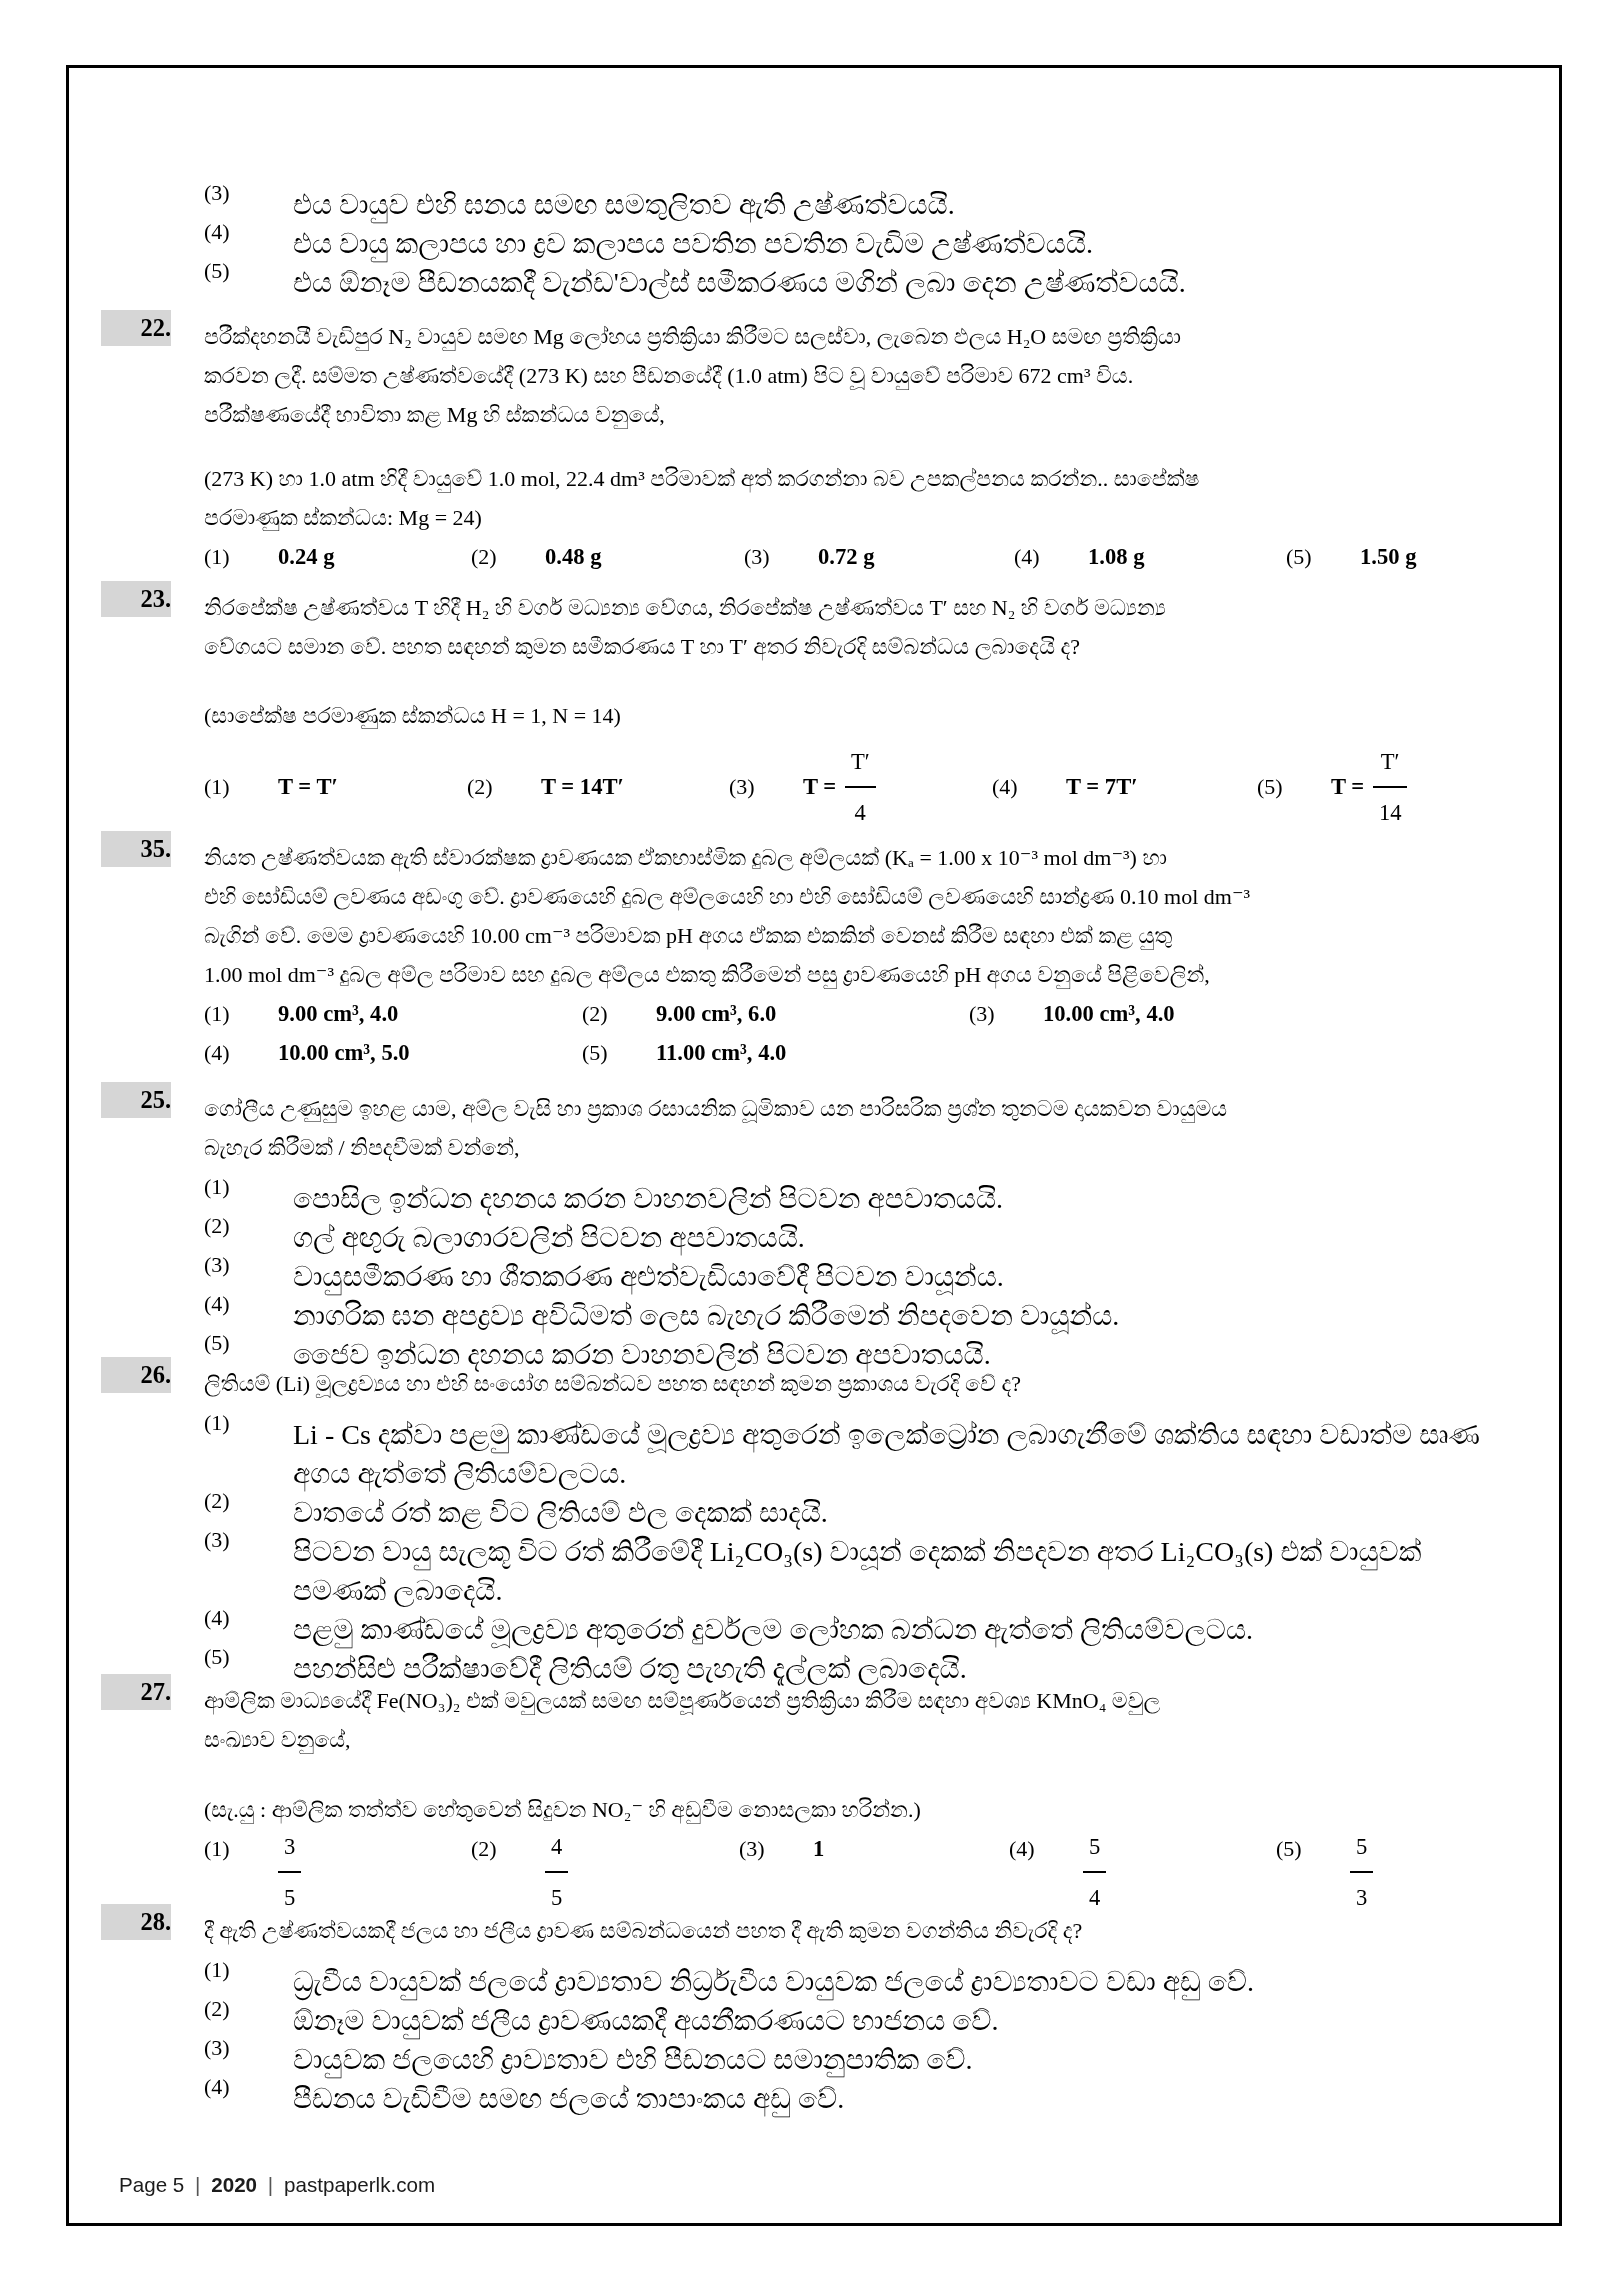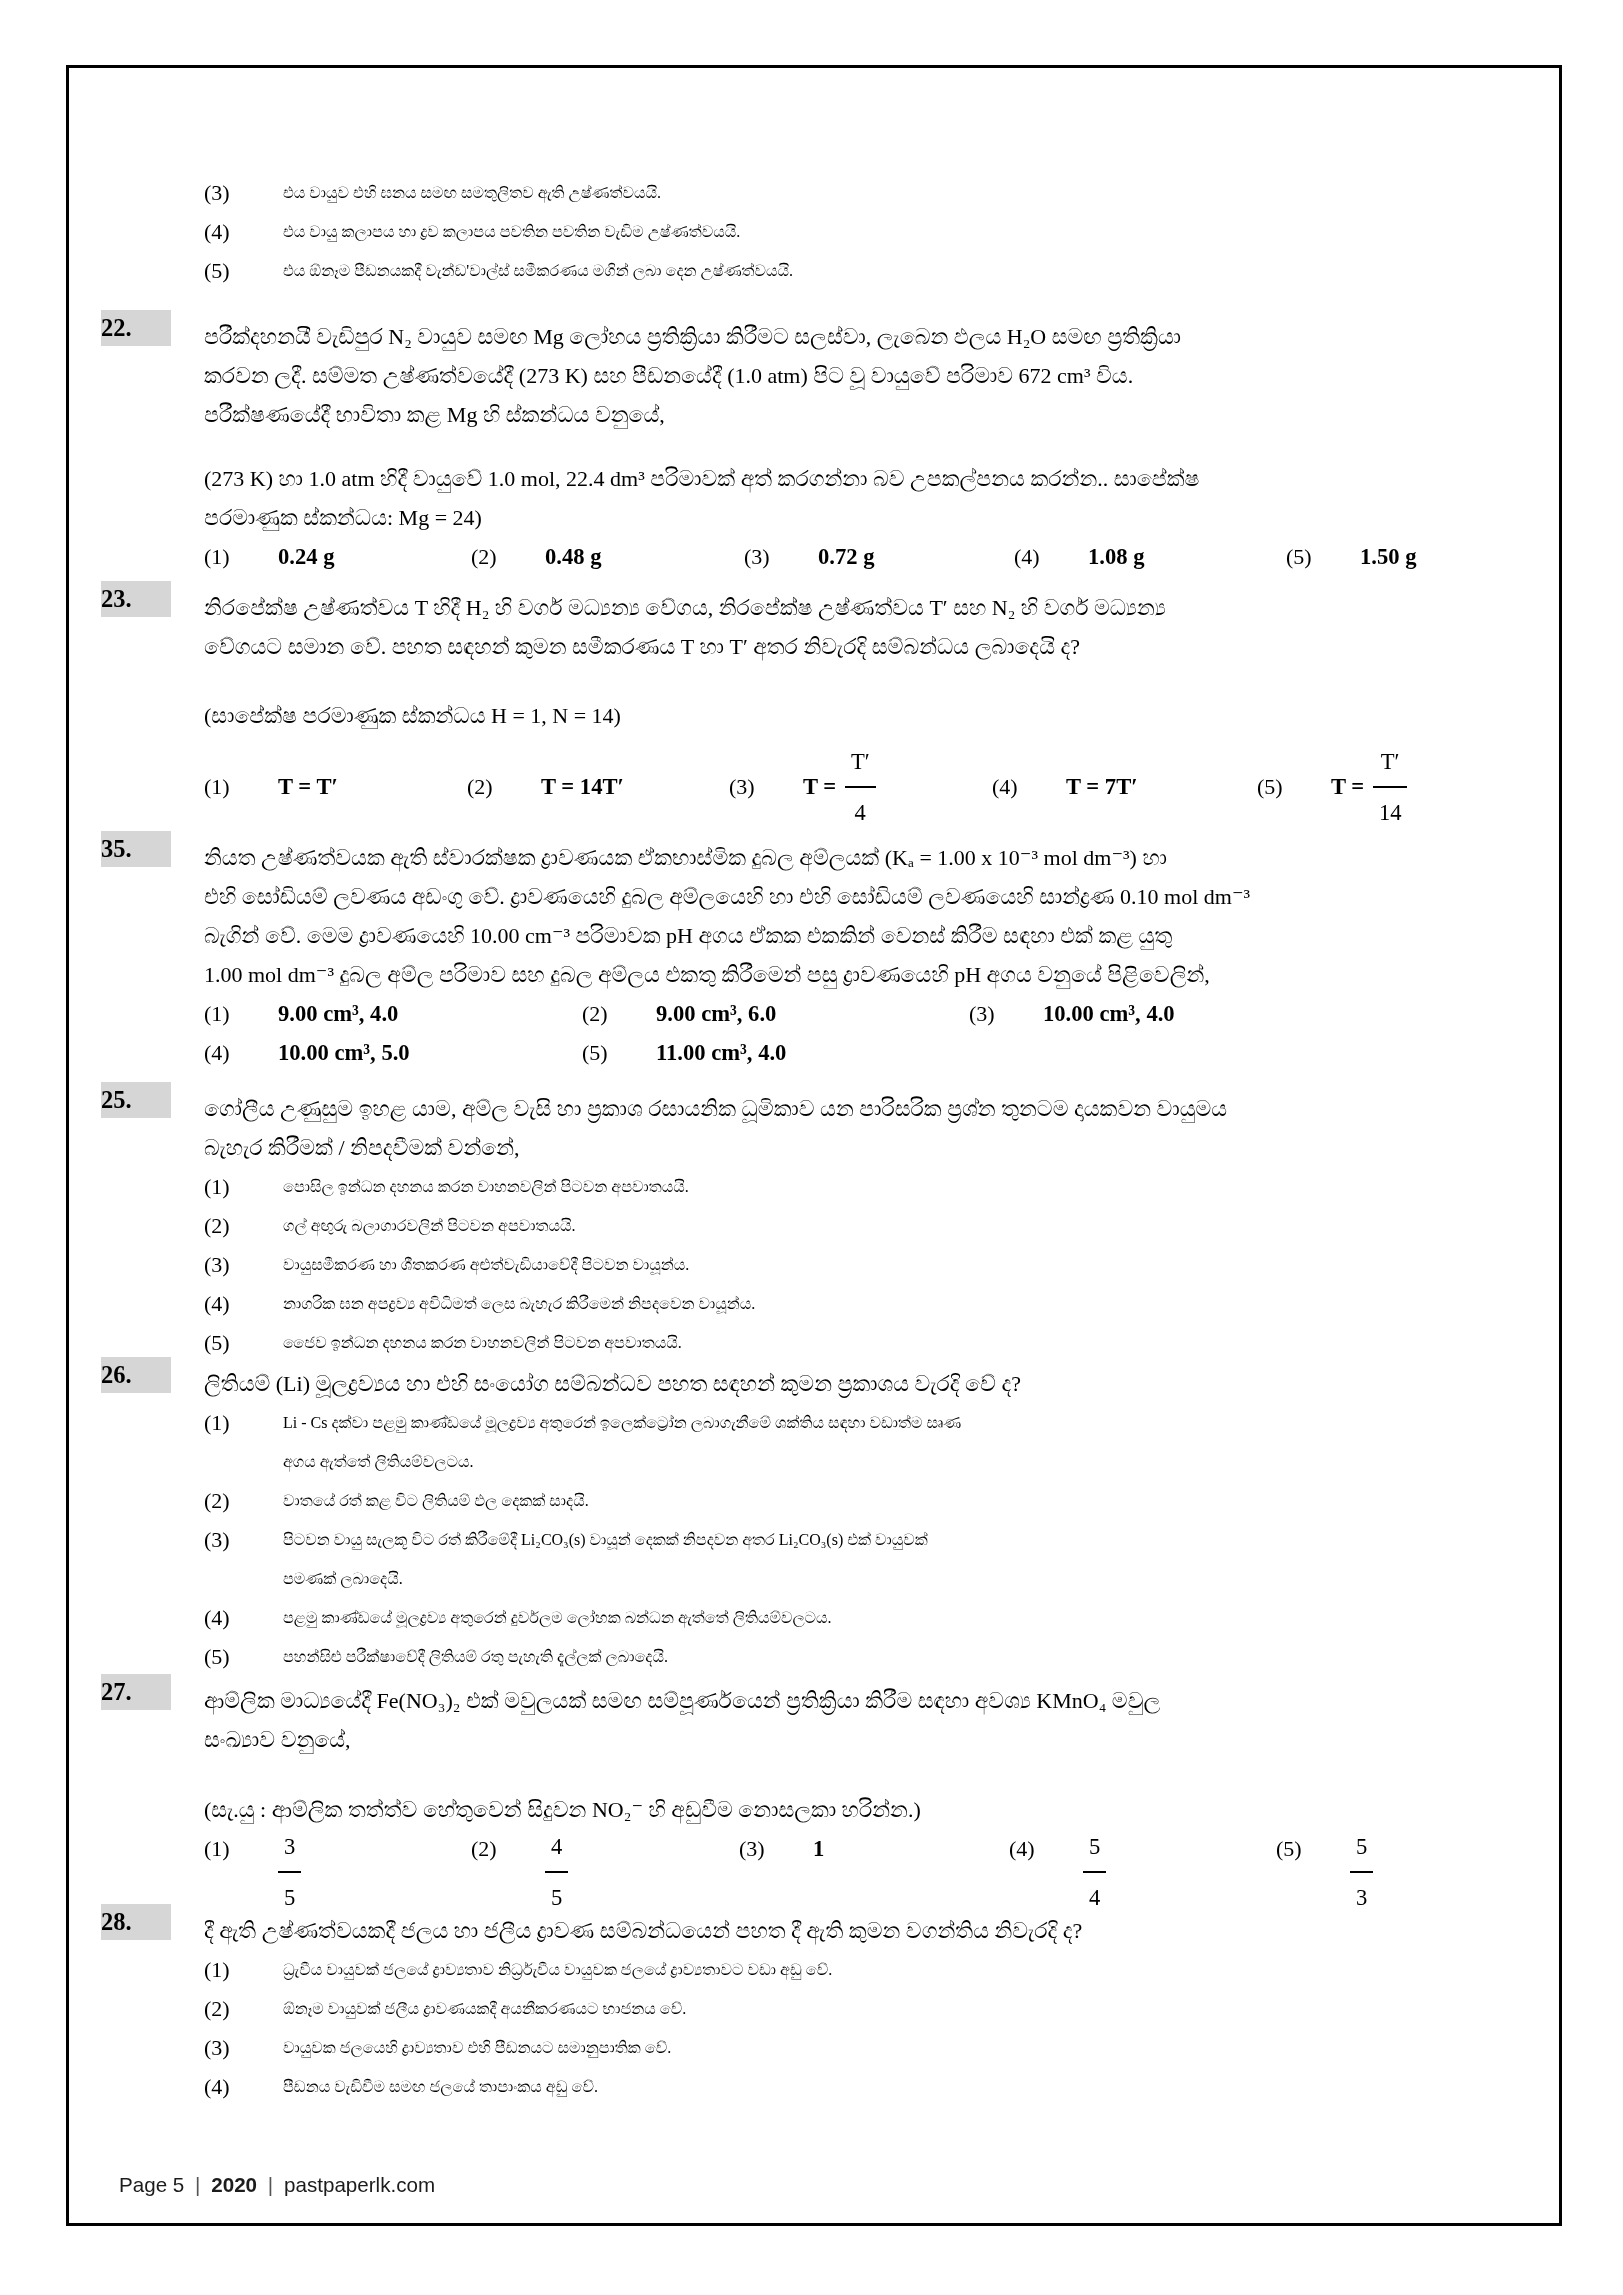--- a/index.html
+++ b/index.html
@@ -1,37 +1,37 @@
 <!DOCTYPE html>
 <html style="font-size:7.9px"><head>
 <meta charset="utf-8">
 <style>
   html,body{margin:0;padding:0;}
   .page{position:relative;width:1623px;height:2295px;background:#ffffff;overflow:hidden;color:#000;
         font-family:"Liberation Serif","DejaVu Sans",serif;}
   .frame{position:absolute;left:66px;top:65px;width:1496px;height:2161px;border:3.4px solid #000;box-sizing:border-box;}
   .sec{position:absolute;left:0;width:1623px;}
-  .qnum{position:absolute;left:101px;top:0;width:70px;height:36px;background:#d6d6d6;text-align:left;
+  .qnum{position:absolute;left:101px;top:0;width:70px;height:36px;background:#d6d6d6;text-align:right;
         line-height:36px;font-size:24.5px;font-weight:bold;}
   .qbody{position:absolute;left:204px;top:6.9px;width:1315px;}
   .qbody.flush{top:0;}
   .line{height:39px;line-height:39px;font-size:22px;white-space:nowrap;}
   .spacer52{height:25.5px}.spacer62{height:30px}.spacer64{height:31px}
   
   .optrow{position:relative;height:39px;}
   .optrow.tall{height:104px;}
   .opt{position:absolute;top:0;white-space:nowrap;display:flex;align-items:flex-start;font-size:22.6px;line-height:39px;}
   .optrow.tall .opt{height:104px;align-items:center;}
   .opt .onum{display:inline-block;min-width:74px;font-size:22px;}
   .opt .oval{font-size:22.6px;font-weight:bold;}
   .opt .lead{margin-right:8.8px;}
   
   .optline{position:relative;height:39px;}
   .optline .onum{position:absolute;left:0;font-size:22px;line-height:39px;}
-  .optline .otext{position:absolute;left:79px;font-size:16px;line-height:39px;white-space:nowrap;}
+  .optline .otext{position:absolute;left:89px;font-size:28px;line-height:39px;white-space:nowrap;margin-top:12px;}
   
   .frac{display:inline-flex;flex-direction:column;align-items:center;}
   .frac .fn{line-height:35px;padding:0 5.9px;font-size:22.6px;}
   .frac .bar{align-self:stretch;height:0;border-top:2.5px solid #000;margin:6.9px 0;}
   .frac .fd{line-height:35px;padding:0 5.9px;font-size:22.6px;}
   
   .footer{position:absolute;left:119px;top:2173px;font-family:"Liberation Sans",sans-serif;font-size:20.6px;
           color:#1c1c1c;display:flex;gap:10.8px;align-items:flex-end;}
   .footer .year{font-weight:bold;}
   .footer .sep{color:#555;font-weight:normal;}

